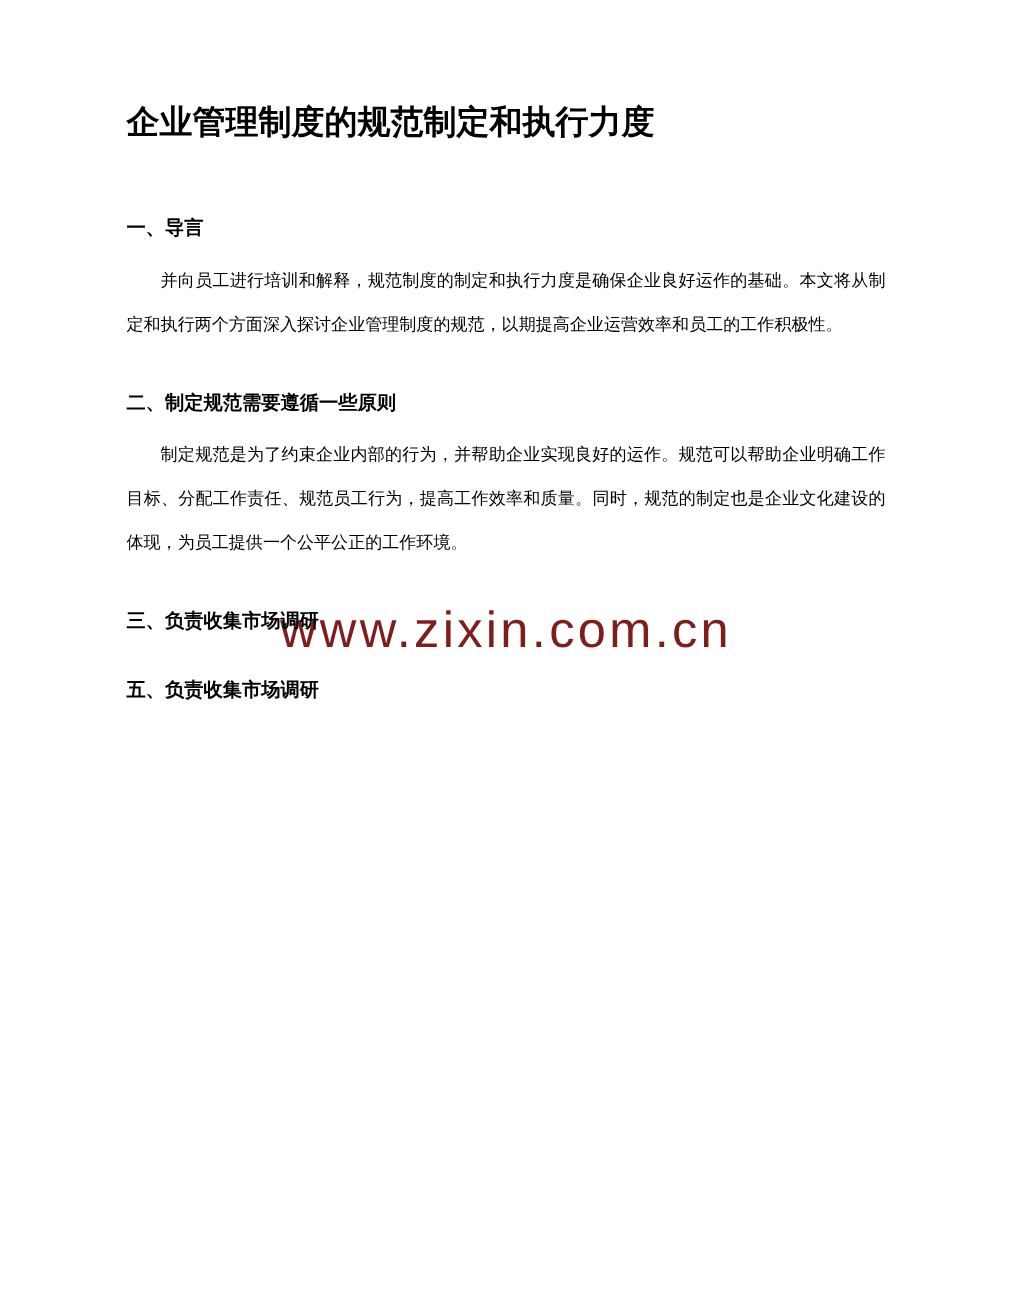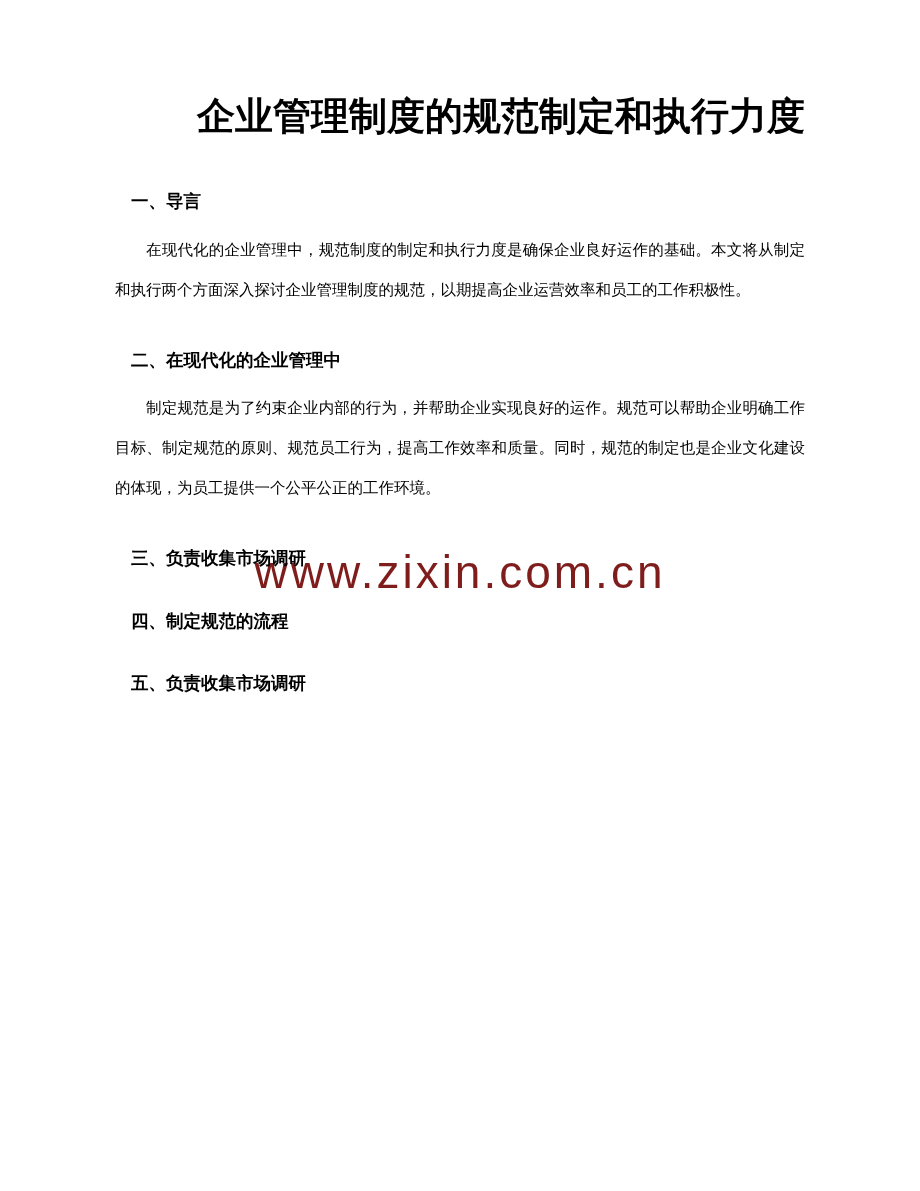--- a/index.html
+++ b/index.html
@@ -30,28 +30,28 @@
     white-space: nowrap;
     z-index: 0;
     pointer-events: none;
     font-family: "Liberation Sans", "DejaVu Sans", sans-serif;
   }
   .doc-content {
     position: relative;
     z-index: 1;
   }
   .doc-title {
-    margin: 0 0 48px 0;
-    font-size: 38px;
+    margin: 0 0 64px 0;
+    font-size: 30px;
     font-weight: bold;
-    text-align: right;
+    text-align: left;
     line-height: 1.3;
   }
   .sec-h {
-    margin: 38px 0 16px 16px;
+    margin: 38px 0 16px 0;
     font-size: 17.5px;
     font-weight: bold;
     line-height: 1.4;
   }
   .sec-h:first-child {
     margin-top: 0;
   }
   .sec-p {
     margin: 0;
     font-size: 15.5px;
@@ -66,25 +66,24 @@
 
 <div class="doc-page">
 
   <div class="watermark">www.zixin.com.cn</div>
 
   <div class="doc-content">
 
     <h1 class="doc-title">企业管理制度的规范制定和执行力度</h1>
 
     <h2 class="sec-h">一、导言</h2>
-    <p class="sec-p">在现代化的企业管理中，规范制度的制定和执行力度是确保企业良好运作的基础。本文将从制定和执行两个方面深入探讨企业管理制度的规范，以期提高企业运营效率和员工的工作积极性。</p>
+    <p class="sec-p">并向员工进行培训和解释，规范制度的制定和执行力度是确保企业良好运作的基础。本文将从制定和执行两个方面深入探讨企业管理制度的规范，以期提高企业运营效率和员工的工作积极性。</p>
 
-    <h2 class="sec-h">二、在现代化的企业管理中</h2>
-    <p class="sec-p">制定规范是为了约束企业内部的行为，并帮助企业实现良好的运作。规范可以帮助企业明确工作目标、制定规范的原则、规范员工行为，提高工作效率和质量。同时，规范的制定也是企业文化建设的体现，为员工提供一个公平公正的工作环境。</p>
+    <h2 class="sec-h">二、制定规范需要遵循一些原则</h2>
+    <p class="sec-p">制定规范是为了约束企业内部的行为，并帮助企业实现良好的运作。规范可以帮助企业明确工作目标、分配工作责任、规范员工行为，提高工作效率和质量。同时，规范的制定也是企业文化建设的体现，为员工提供一个公平公正的工作环境。</p>
 
     <h2 class="sec-h">三、负责收集市场调研</h2>
 
-    <h2 class="sec-h">四、制定规范的流程</h2>
 
     <h2 class="sec-h">五、负责收集市场调研</h2>
 
   </div>
 </div>
 
 </body></html>

